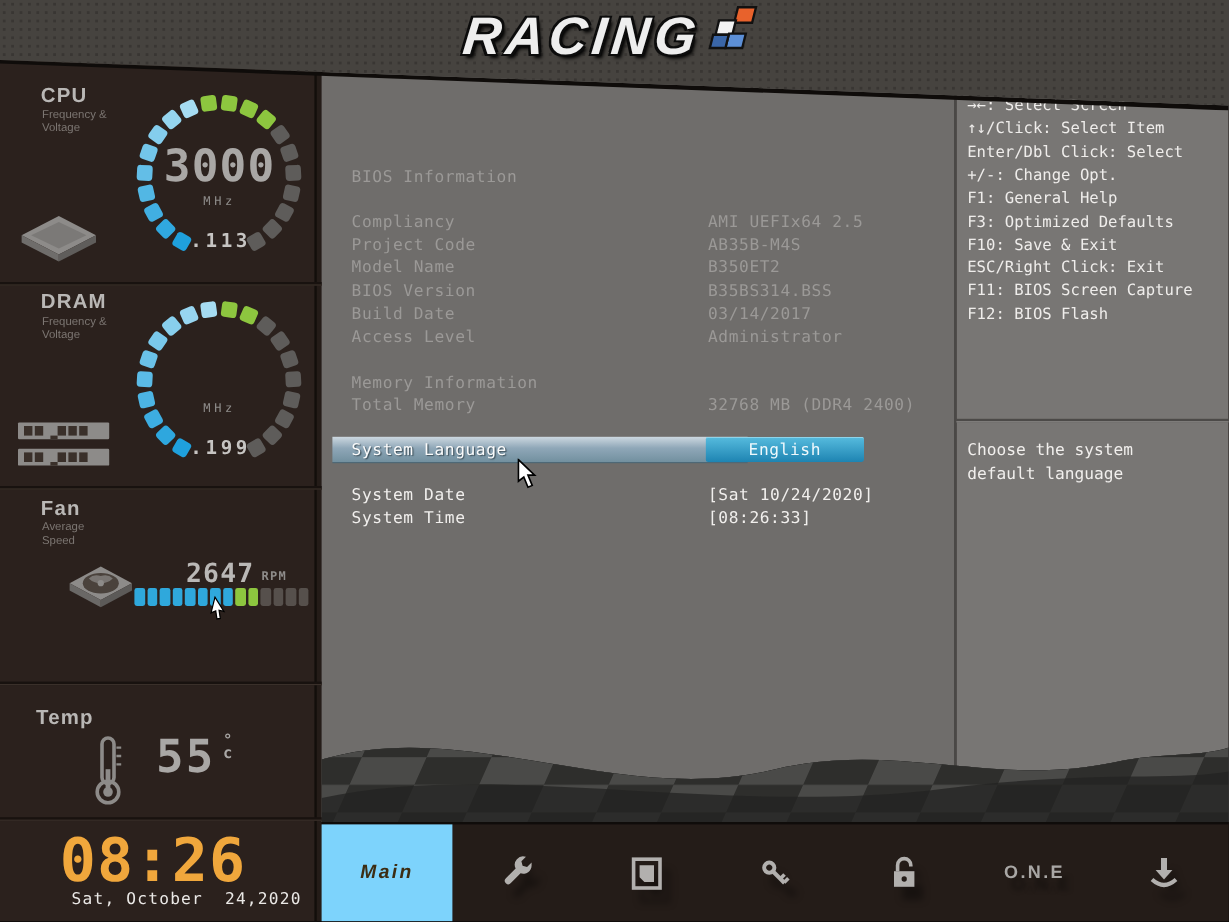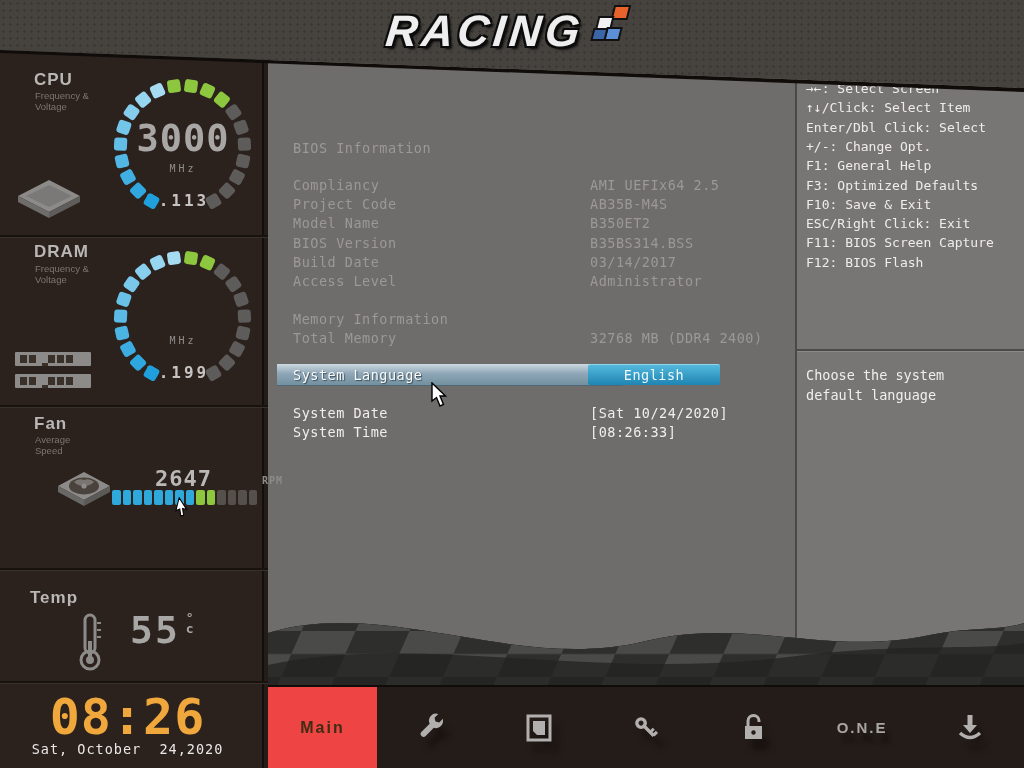--- a/index.html
+++ b/index.html
@@ -19,33 +19,33 @@
   .gauge{position:absolute;width:150px;height:150px;}
   .gseg{position:absolute;left:calc(50% - 7px);top:calc(50% - 7px);width:13px;height:13px;border-radius:3px;}
   .gval{position:absolute;width:150px;text-align:center;top:44px;font-size:37px;font-weight:bold;
     color:#a9a7a5;letter-spacing:1px;}
   .gunit{position:absolute;width:150px;text-align:center;top:90px;font-size:10px;letter-spacing:3px;color:#8f8d8b;}
   .gvolt{position:absolute;width:150px;text-align:center;font-size:16px;font-weight:bold;
     letter-spacing:3px;color:#c6c4c2;}
   .bolt{font-size:13px;color:#aee06a;}
 
   .fan-num{position:absolute;left:155px;top:466px;font-size:22px;font-weight:bold;color:#bab8b6;letter-spacing:1px;}
-  .fan-rpm{position:absolute;left:218px;top:475px;font-size:10px;font-weight:bold;color:#8e8c8a;letter-spacing:1px;margin-left:44px;}
+  .fan-rpm{position:absolute;left:218px;top:475px;font-size:10px;font-weight:bold;color:#8e8c8a;letter-spacing:1px;}
   .fanbar{position:absolute;left:112px;top:490px;display:flex;gap:2px;}
   .fseg{width:8.5px;height:15px;border-radius:2px;}
 
   .temp-wrap{position:absolute;left:130px;top:608px;display:flex;align-items:flex-start;}
   .temp-val{font-size:38px;font-weight:bold;color:#a9a7a5;letter-spacing:2px;}
   .temp-unit{display:flex;flex-direction:column;margin-left:6px;margin-top:4px;line-height:11px;
     color:#a9a7a5;font-size:13px;font-weight:bold;text-align:center;}
 
   .clock-time{position:absolute;left:0;top:688px;width:255px;text-align:center;font-size:50px;
     font-weight:bold;letter-spacing:1px;color:#f0a73c;}
   .clock-date{position:absolute;left:0;top:741px;width:255px;text-align:center;font-size:13.5px;
-    letter-spacing:1px;color:#eae8e6;white-space:pre;}
+    letter-spacing:1px;color:#eae8e6;white-space:pre;padding-left:28px;}
 
   .sb-icon{position:absolute;}
 
   
   .main-panel{position:absolute;left:268px;top:0;width:527px;height:685px;background:#6f6d6b;}
   .help-panel{position:absolute;left:797px;top:0;width:227px;height:685px;background:#787674;}
   .vdiv{position:absolute;left:795px;top:0;width:2px;height:685px;background:#4a4846;}
   .wave{position:absolute;left:268px;top:585px;width:756px;height:100px;pointer-events:none;}
 
   
@@ -80,22 +80,22 @@
 
   
   .help-line{position:absolute;left:9px;font-size:13px;letter-spacing:0;color:#efedeb;white-space:pre;}
   .help-div{position:absolute;left:0;top:349px;width:227px;height:2px;background:#4c4a48;border-bottom:1px solid #8b8987;}
   .help-desc{position:absolute;left:9px;top:366px;font-size:13.5px;line-height:19.5px;color:#f1efed;white-space:pre-line;}
 
   
   .bottombar{position:absolute;left:268px;top:685px;width:756px;height:83px;background:#241c18;z-index:7;
     display:flex;border-top:2px solid #0f0c0a;box-sizing:border-box;}
   .tab{flex:0 0 107.8px;display:flex;align-items:center;justify-content:center;}
-  .tab-main{flex:0 0 109px;background:#ef4444;font-family:"Liberation Sans",sans-serif;
-    font-weight:bold;font-size:16px;letter-spacing:2px;color:#3c2d13;}
+  .tab-main{flex:0 0 109px;background:#7dd3fc;font-family:"Liberation Sans",sans-serif;
+    font-weight:bold;font-size:16px;letter-spacing:2px;color:#3c2d13;font-style:italic;}
   .tab svg{filter:drop-shadow(7px 11px 3px rgba(0,0,0,0.35));}
   .tab-one{font-family:"Liberation Sans",sans-serif;font-weight:bold;font-size:15px;
     letter-spacing:2px;color:#a9a7a5;text-shadow:6px 10px 4px rgba(0,0,0,.4);}
 
   .cursor{position:absolute;z-index:9;}
 </style>
 </head>
 <body>
 
 <div class="screen">

